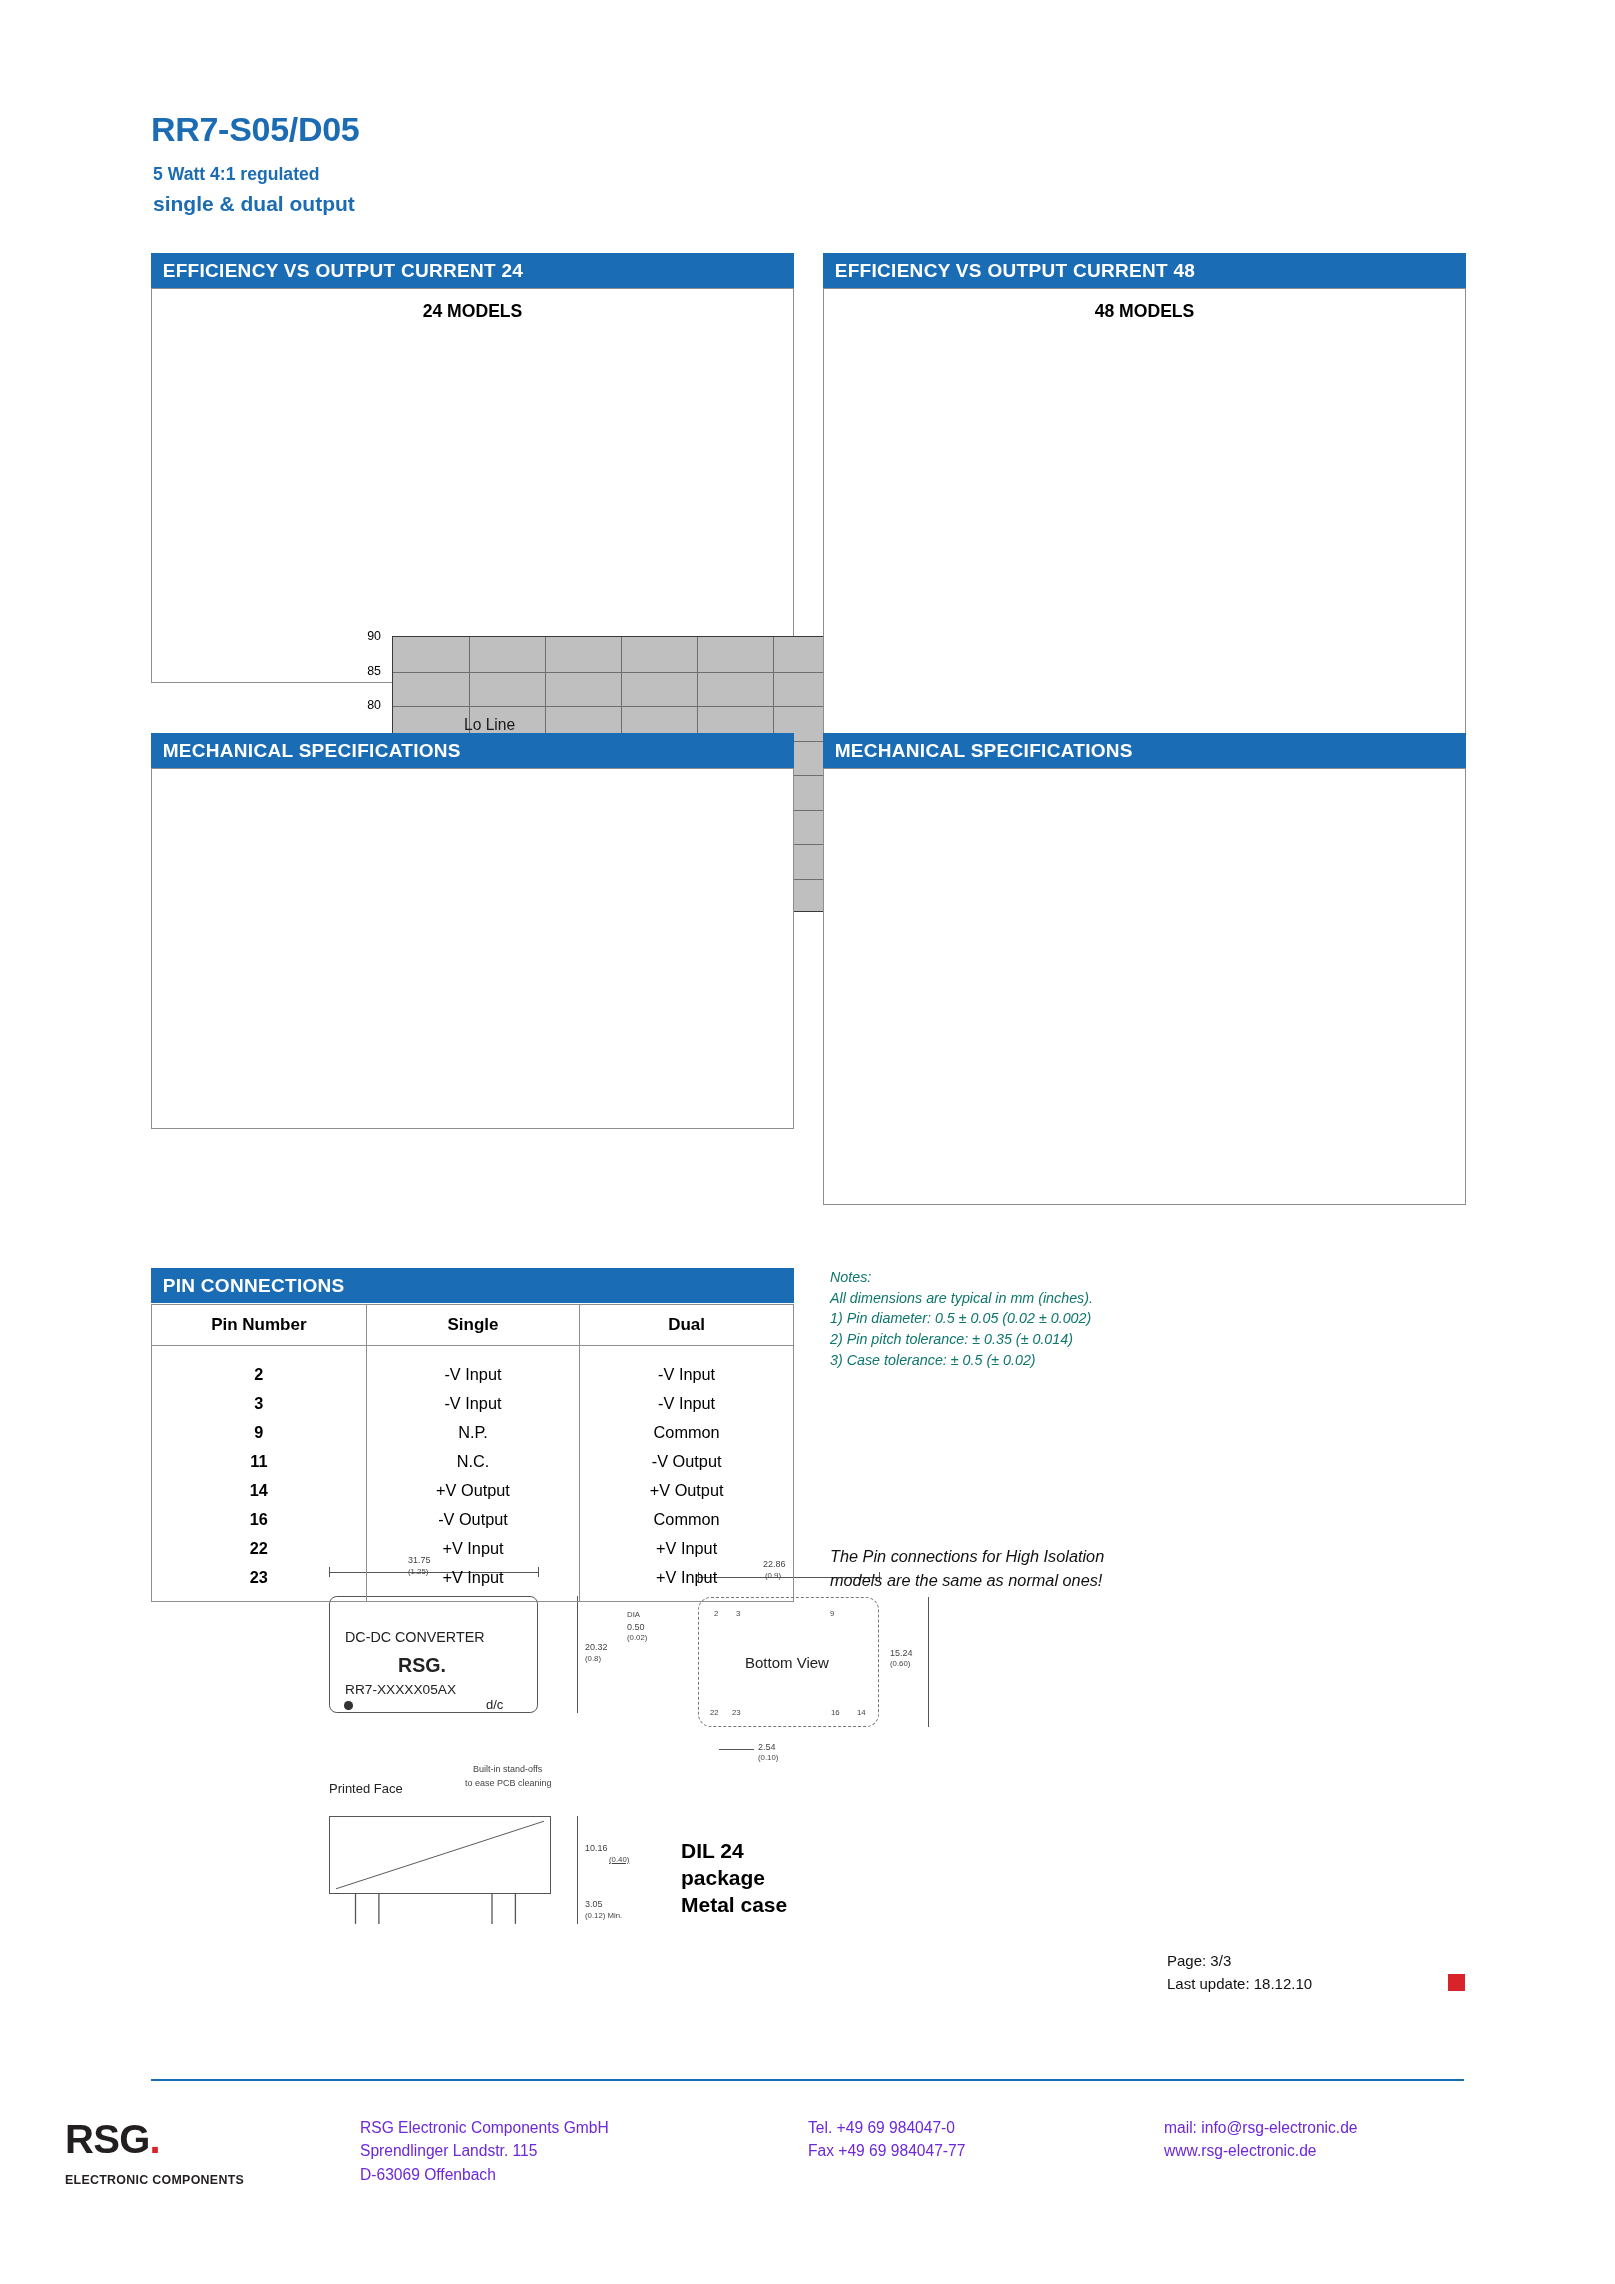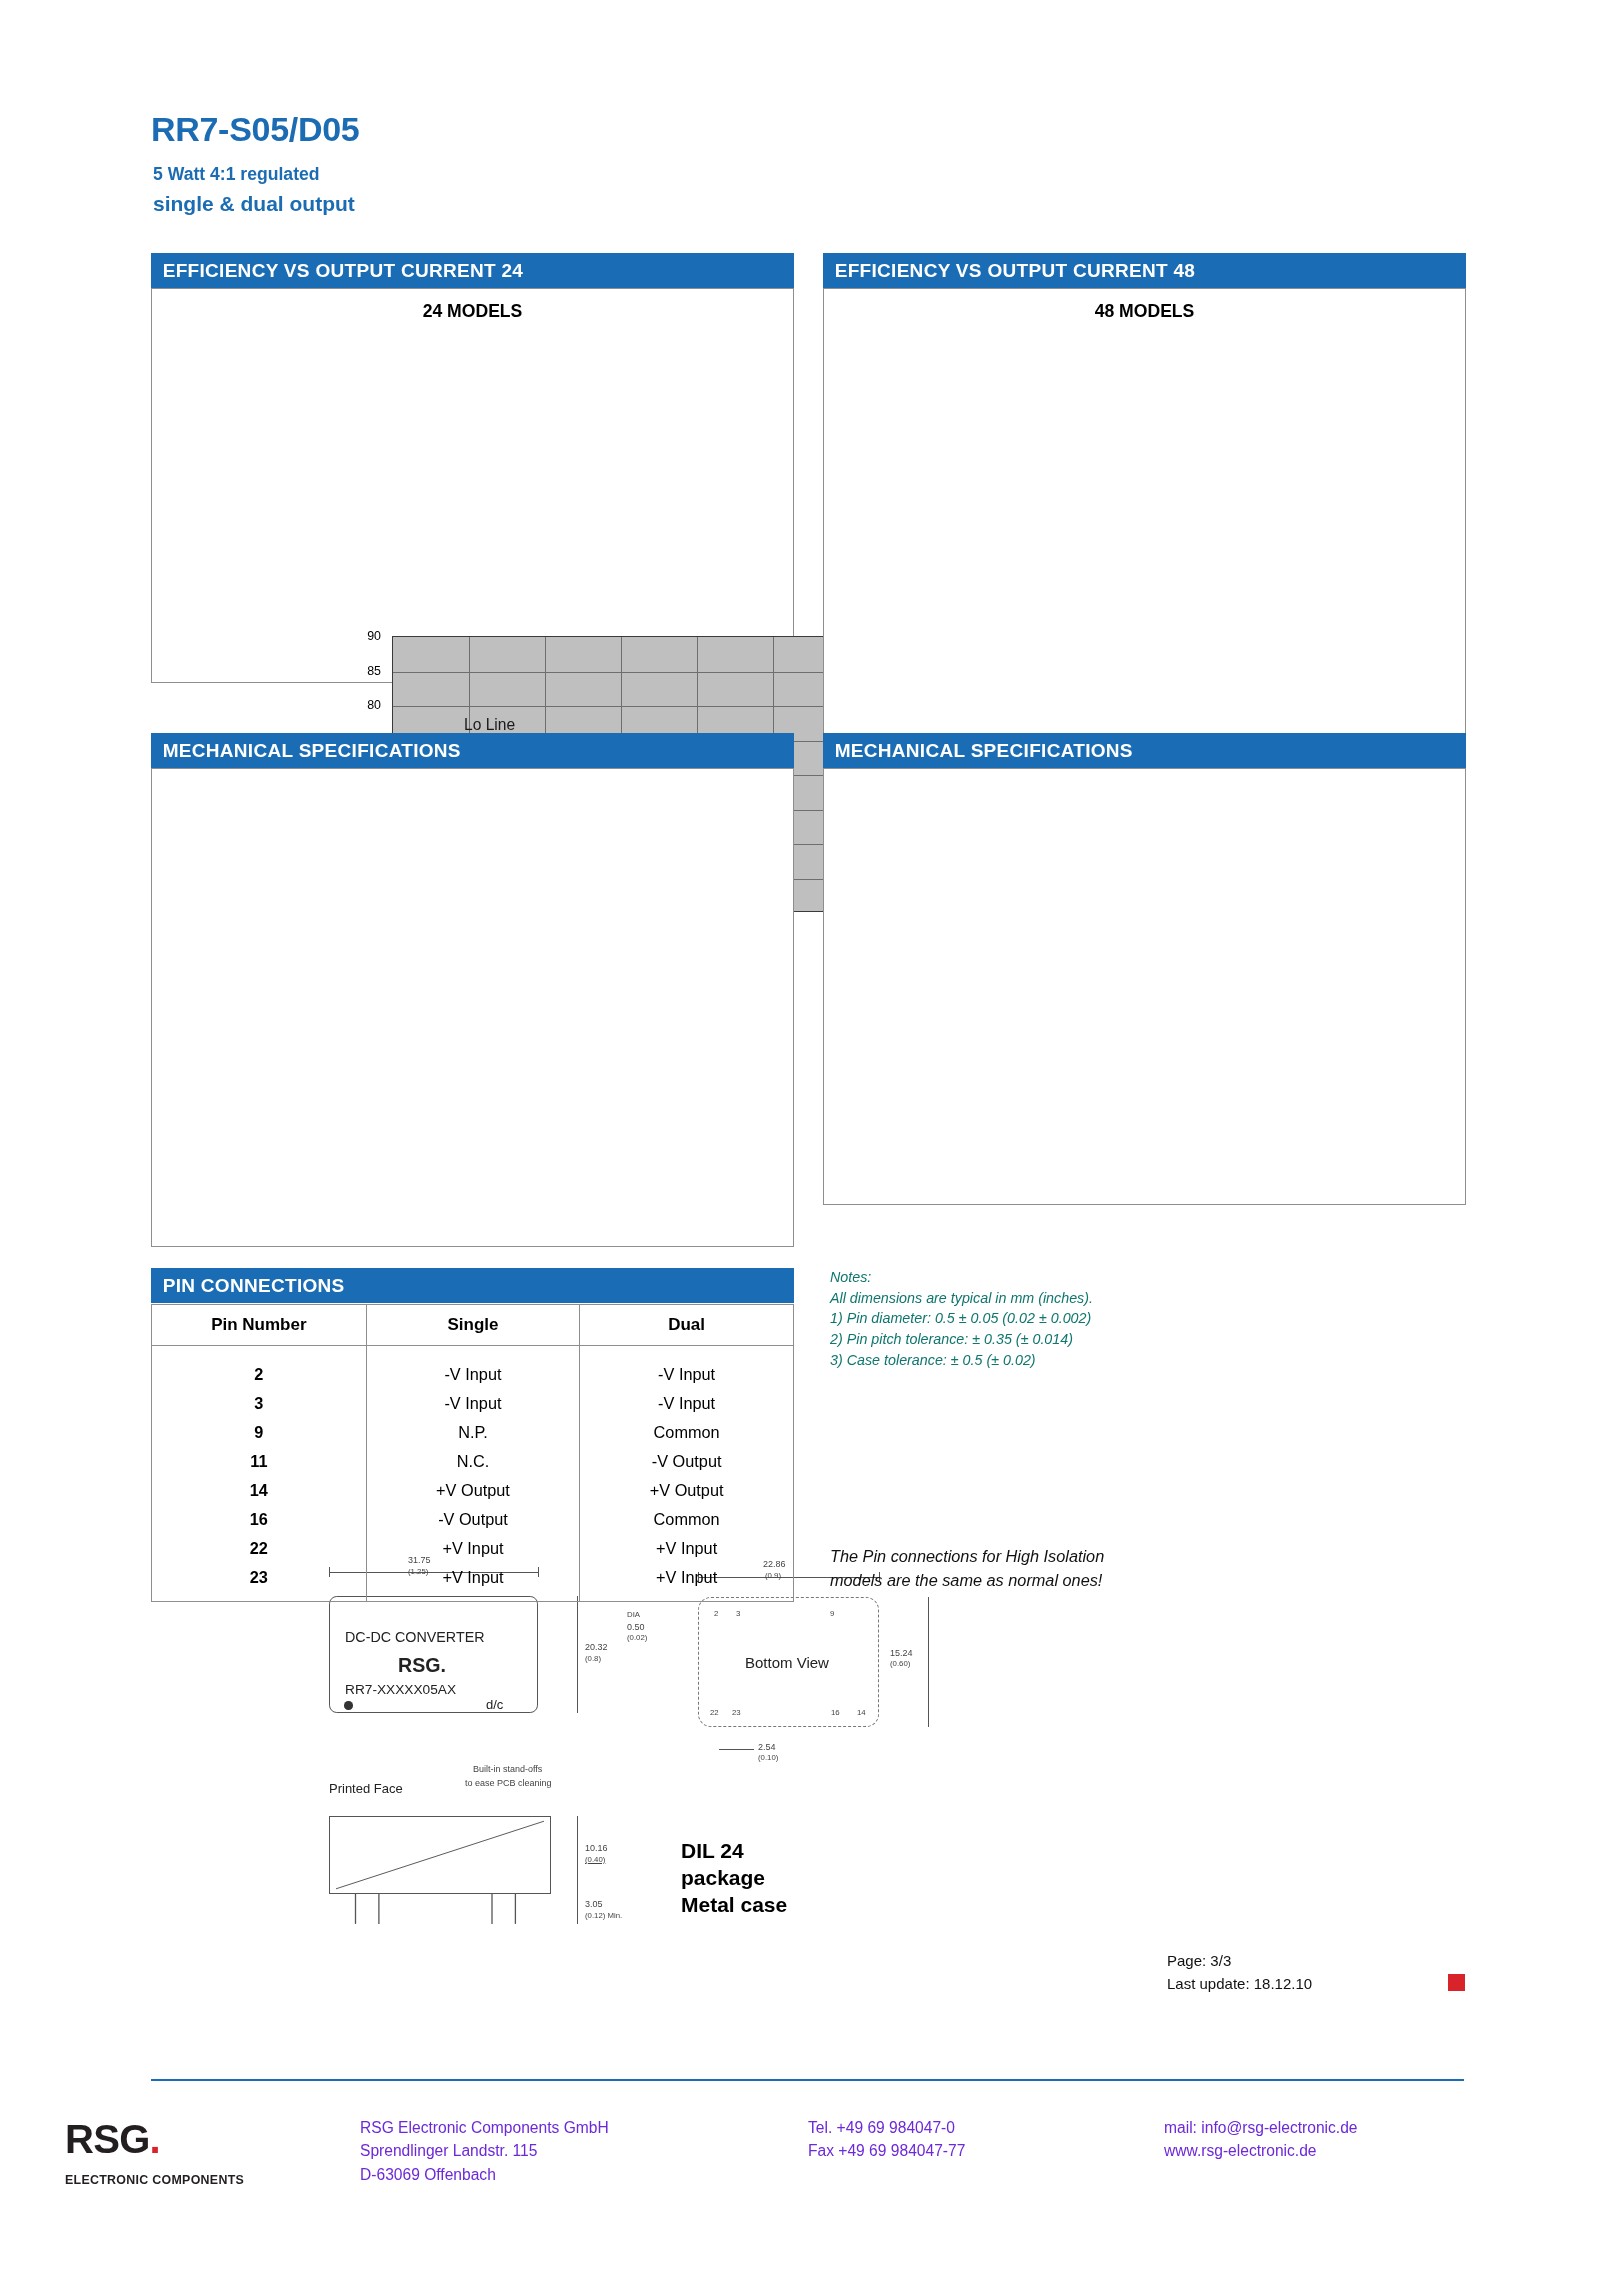--- a/index.html
+++ b/index.html
@@ -309,21 +309,21 @@
   <div class="bar" style="left:823px; top:253px; width:643px; height:35px;">EFFICIENCY VS OUTPUT CURRENT 48</div>
 
   <div class="panel" style="left:823px; top:288px; width:643px; height:511px;">
 
     <div class="chart-title">48 MODELS</div>
 
   </div>
 
   <div class="bar" style="left:151px; top:733px; width:643px; height:35px;">MECHANICAL SPECIFICATIONS</div>
 
-  <div class="panel" style="left:151px; top:768px; width:643px; height:479px;">
+  <div class="panel" style="left:151px; top:768px; width:643px; height:361px;">
 
     <div class="dim-line" style="left:177px; top:803px; width:209px;"></div>
     <div class="dim-vline" style="left:177px; top:798px; height:10.4px;"></div>
     <div class="dim-vline" style="left:386px; top:798px; height:10.4px;"></div>
     <div class="mech-text small" style="left:256px; top:786px;">31.75</div>
     <div class="mech-text tiny" style="left:256px; top:798px;">(1.25)</div>
 
     <div class="mech-box" style="left:177px; top:827px; width:209px; height:117px; border-radius:7.8px;"></div>
     <div class="mech-text" style="left:193px; top:860px; font-size:14.3px;">DC-DC CONVERTER</div>
     <div class="mech-text" style="left:246px; top:885px; font-size:19.6px; font-weight:bold;">RSG.</div>
@@ -373,21 +373,21 @@
       <line x1="10" y1="112" x2="330" y2="8" stroke="#555" stroke-width="1.5"></line>
     </svg>
     <svg width="222" height="39" viewBox="0 0 340 60" style="position:absolute;left:177px;top:1125px;">
       <line x1="40" y1="0" x2="40" y2="46" stroke="#555" stroke-width="2"></line>
       <line x1="76" y1="0" x2="76" y2="46" stroke="#555" stroke-width="2"></line>
       <line x1="250" y1="0" x2="250" y2="46" stroke="#555" stroke-width="2"></line>
       <line x1="286" y1="0" x2="286" y2="46" stroke="#555" stroke-width="2"></line>
     </svg>
     <div class="dim-vline" style="left:425px; top:1047px; height:78px;"></div>
     <div class="mech-text small" style="left:433px; top:1074px;">10.16</div>
-    <div class="mech-text tiny" style="left:433px; top:1086px;text-decoration:underline;">(0.40)</div>
+    <div class="mech-text tiny" style="left:457px; top:1086px;text-decoration:underline;">(0.40)</div>
     <div class="dim-vline" style="left:425px; top:1125px; height:30px;"></div>
     <div class="mech-text small" style="left:433px; top:1130px;">3.05</div>
     <div class="mech-text tiny" style="left:433px; top:1142px;">(0.12) Min.</div>
 
     <div class="pkg-label" style="left:529px; top:1069px;">
       <div>DIL 24 package</div>
       <div>Metal case</div>
     </div>
   </div>
 

